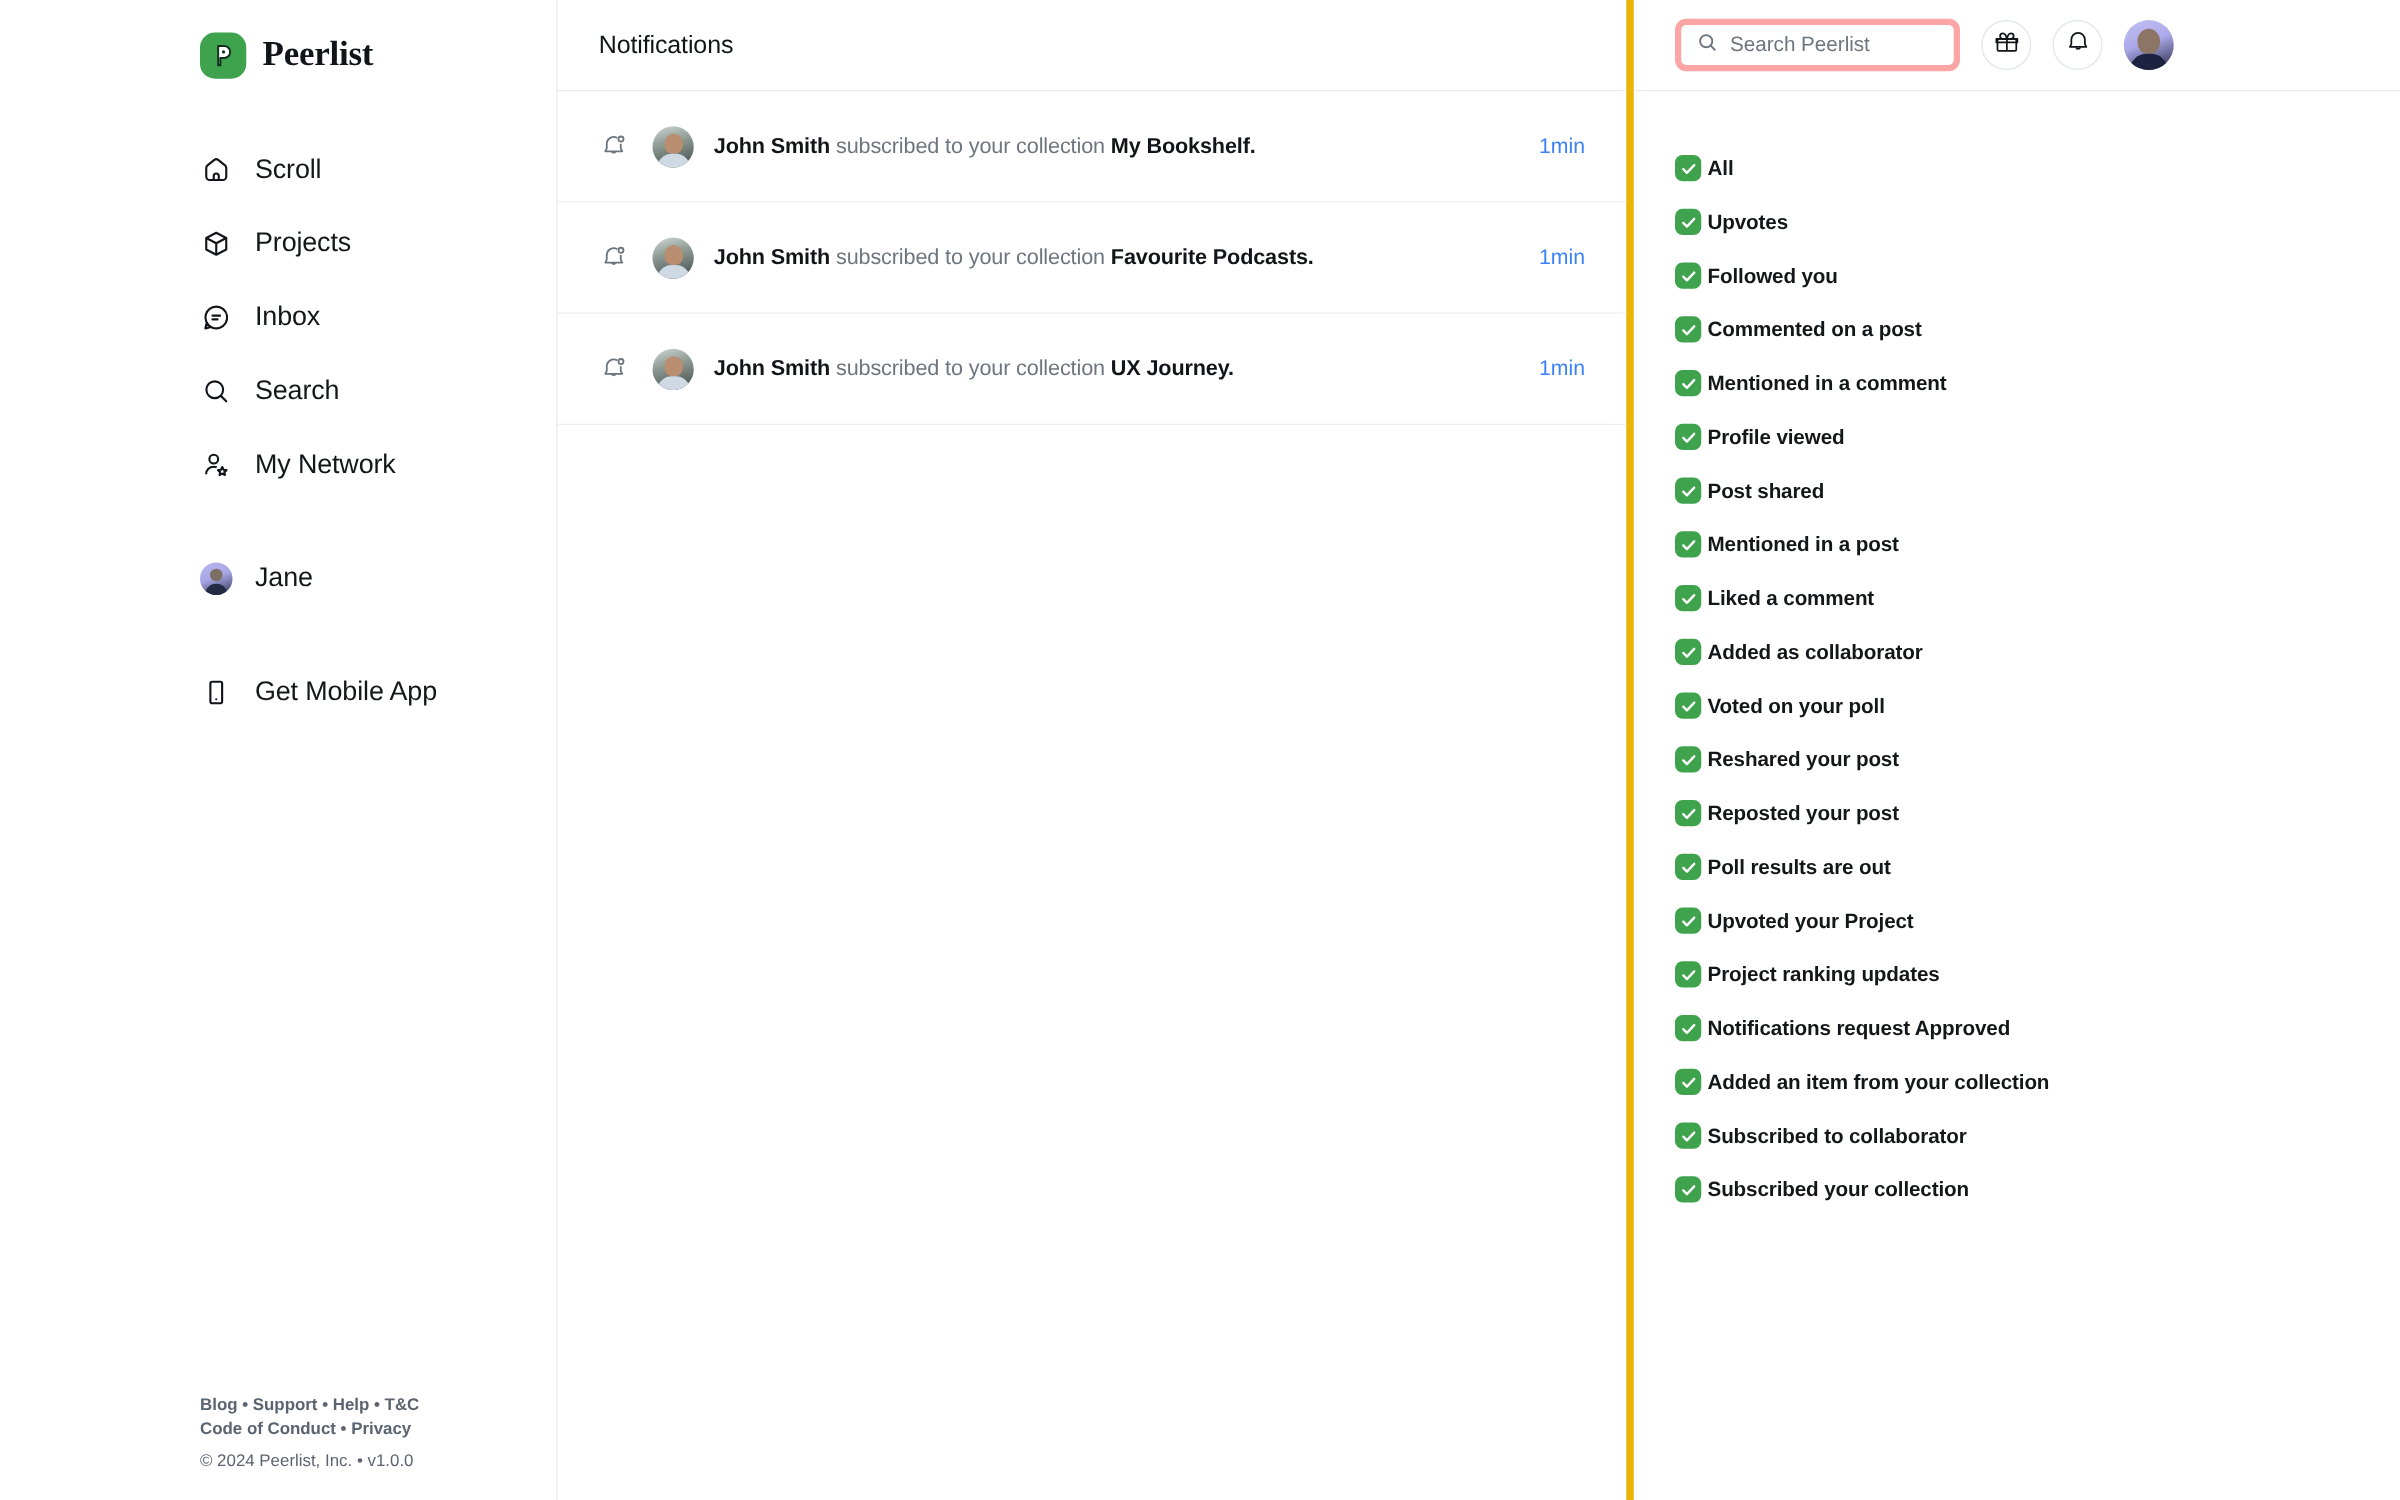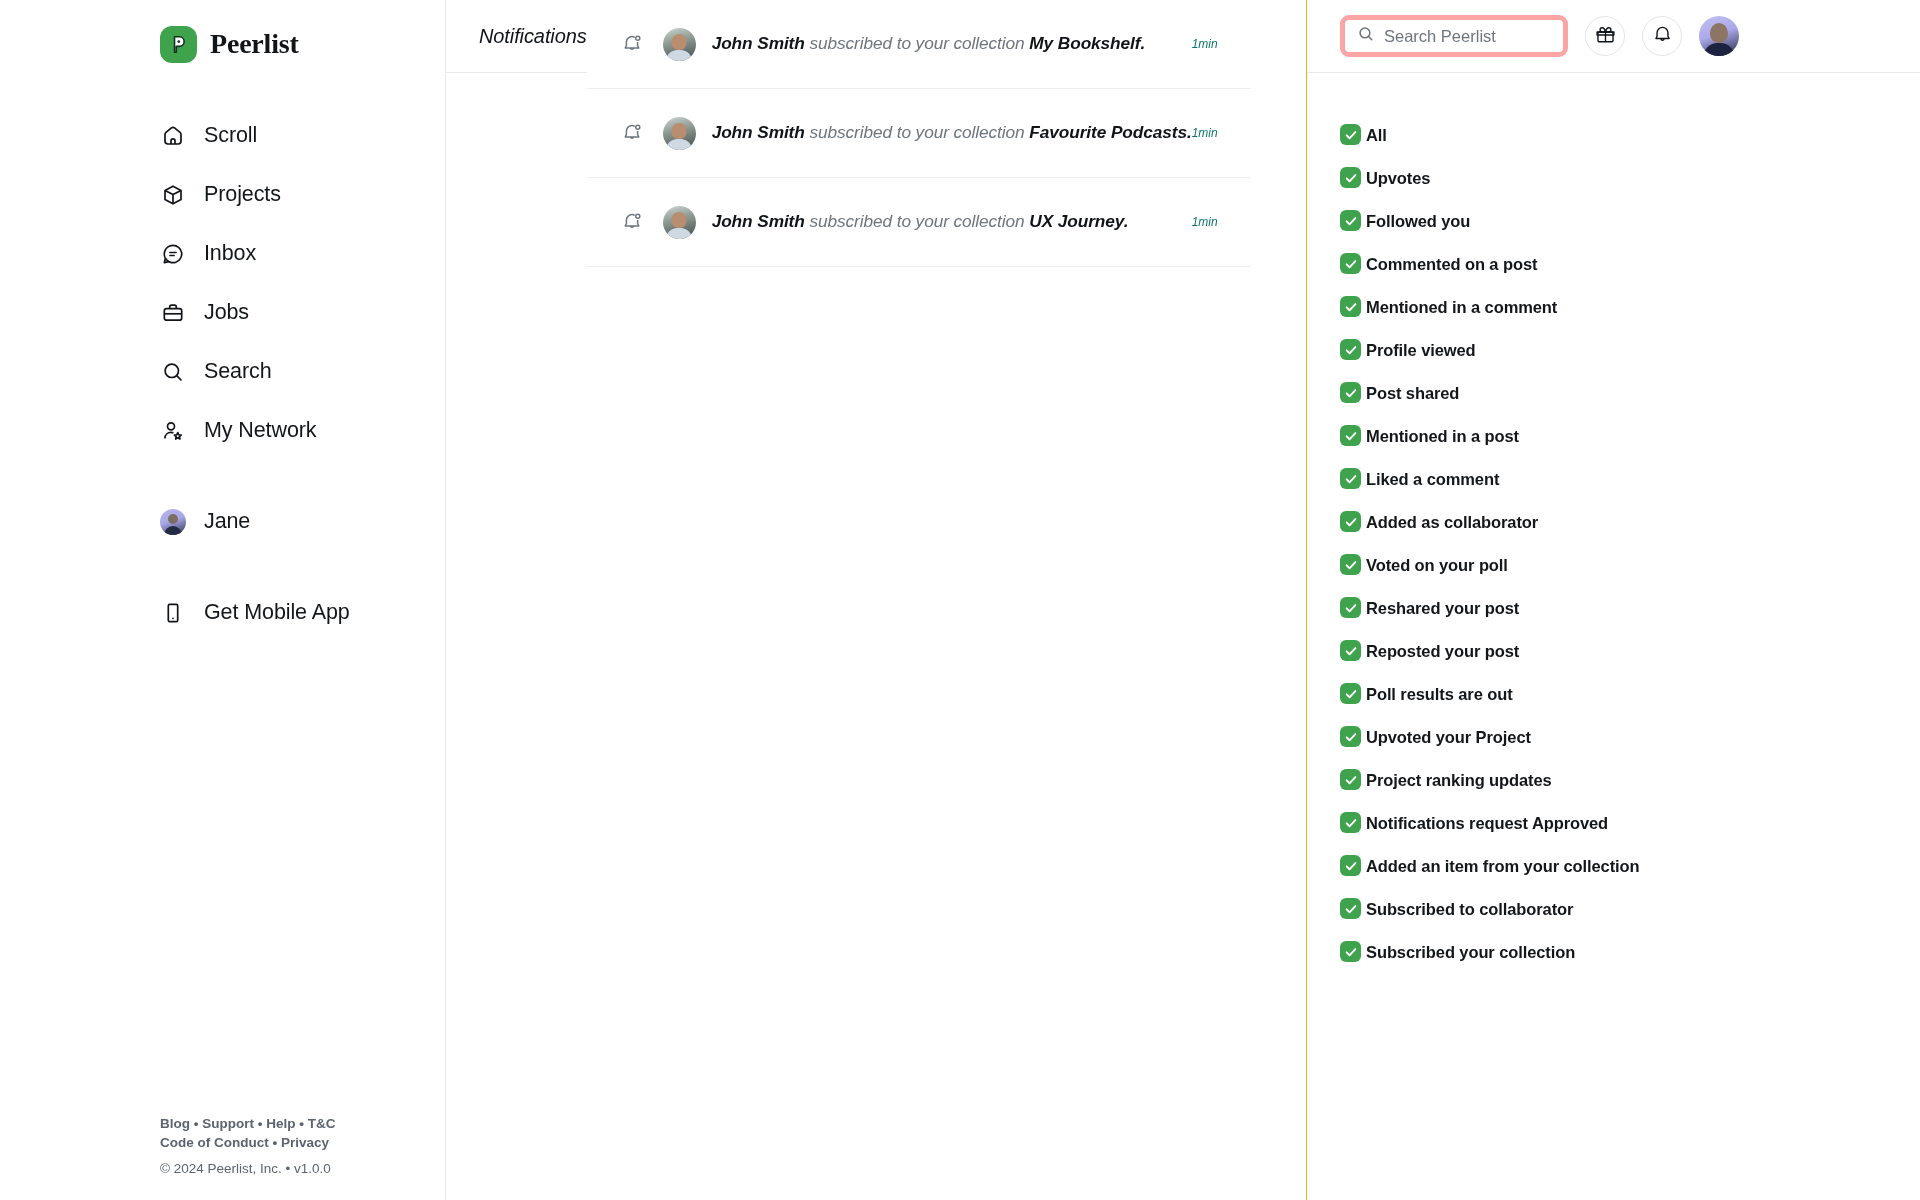--- a/index.html
+++ b/index.html
@@ -54,22 +54,22 @@
   .footer {
     position: absolute; left: 160px; bottom: 22px;
     font-size: 13.5px; line-height: 1.42;
   }
   .footer-links { font-weight: 700; color: #5b6470; }
   .footer-copy { color: #5b6470; margin-top: 7px; font-size: 13.5px; }
 
   
   .center {
     width: 862px; flex: 0 0 862px; height: 1200px;
-    border-left: 1px solid #e8eaed; border-right: 1px solid #eab308;
-    display: flex; flex-direction: row; font-style: italic;
+    border-left: 1px solid #e8eaed; border-right: 6px solid #eab308;
+    display: flex; flex-direction: column;
   }
   .center-header {
     height: 73px; flex: 0 0 73px;
     border-bottom: 1px solid #e8eaed;
     display: flex; align-items: center; padding-left: 33px;
   }
   .center-title { font-size: 20px; color: #111418; letter-spacing: -0.1px; }
 
   .notif-list { display: flex; flex-direction: column; }
   .notif-row {
@@ -88,21 +88,21 @@
     border-radius: 50% 50% 44% 44%; background: #b98d6f; transform: translateX(-50%);
   }
   .notif-avatar b {
     position: absolute; left: 50%; bottom: -3px; width: 27px; height: 14px;
     border-radius: 12px 12px 0 0; background: #cfd9e4; transform: translateX(-50%); z-index: 2;
   }
   .notif-text { flex: 1 1 auto; margin-left: 16px; font-size: 17.3px; line-height: 1.35; letter-spacing: -0.1px; }
   .notif-actor { font-weight: 700; color: #111418; }
   .notif-action { color: #6d757e; }
   .notif-target { font-weight: 700; color: #111418; }
-  .notif-time { font-size: 12px; color: #0f766e; flex: 0 0 auto; }
+  .notif-time { font-size: 17px; color: #3b82f6; flex: 0 0 auto; }
 
   
   .right { flex: 1 1 auto; height: 1200px; display: flex; flex-direction: column; }
   .right-header {
     height: 73px; flex: 0 0 73px; border-bottom: 1px solid #e8eaed;
     display: flex; align-items: center; padding-left: 33px; gap: 17px;
   }
   .search-box {
     width: 228px; height: 40px; border: 5px solid #fca5a5; border-radius: 9px;
     display: flex; align-items: center; gap: 9px; padding: 16px 12px; background: #fff;
@@ -179,30 +179,20 @@
       <div class="nav-item">
         <span class="nav-icon">
           <svg width="24" height="24" viewBox="0 0 24 24" fill="none" stroke="#111418" stroke-width="1.7" stroke-linecap="round" stroke-linejoin="round">
             <path d="M12 3.3a8.7 8.7 0 1 1-7.6 12.9L3.3 20.7l4.5-1.1A8.7 8.7 0 0 1 12 3.3z"></path>
             <path d="M9 10.5h6M9 13.5h4"></path>
           </svg>
         </span>
         <span class="nav-label">Inbox</span>
       </div>
 
-      <div class="nav-item">
-        <span class="nav-icon">
-          <svg width="24" height="24" viewBox="0 0 24 24" fill="none" stroke="#111418" stroke-width="1.7" stroke-linejoin="round">
-            <rect x="3.3" y="7.6" width="17.4" height="11.6" rx="2.3"></rect>
-            <path d="M8.7 7.6V6a1.9 1.9 0 0 1 1.9-1.9h2.8A1.9 1.9 0 0 1 15.3 6v1.6"></path>
-            <path d="M3.3 12.8h17.4"></path>
-          </svg>
-        </span>
-        <span class="nav-label">Jobs</span>
-      </div>
 
       <div class="nav-item">
         <span class="nav-icon">
           <svg width="24" height="24" viewBox="0 0 24 24" fill="none" stroke="#111418" stroke-width="1.7" stroke-linecap="round">
             <circle cx="10.8" cy="10.8" r="6.7"></circle>
             <path d="M15.7 15.7l4.3 4.3"></path>
           </svg>
         </span>
         <span class="nav-label">Search</span>
       </div>

